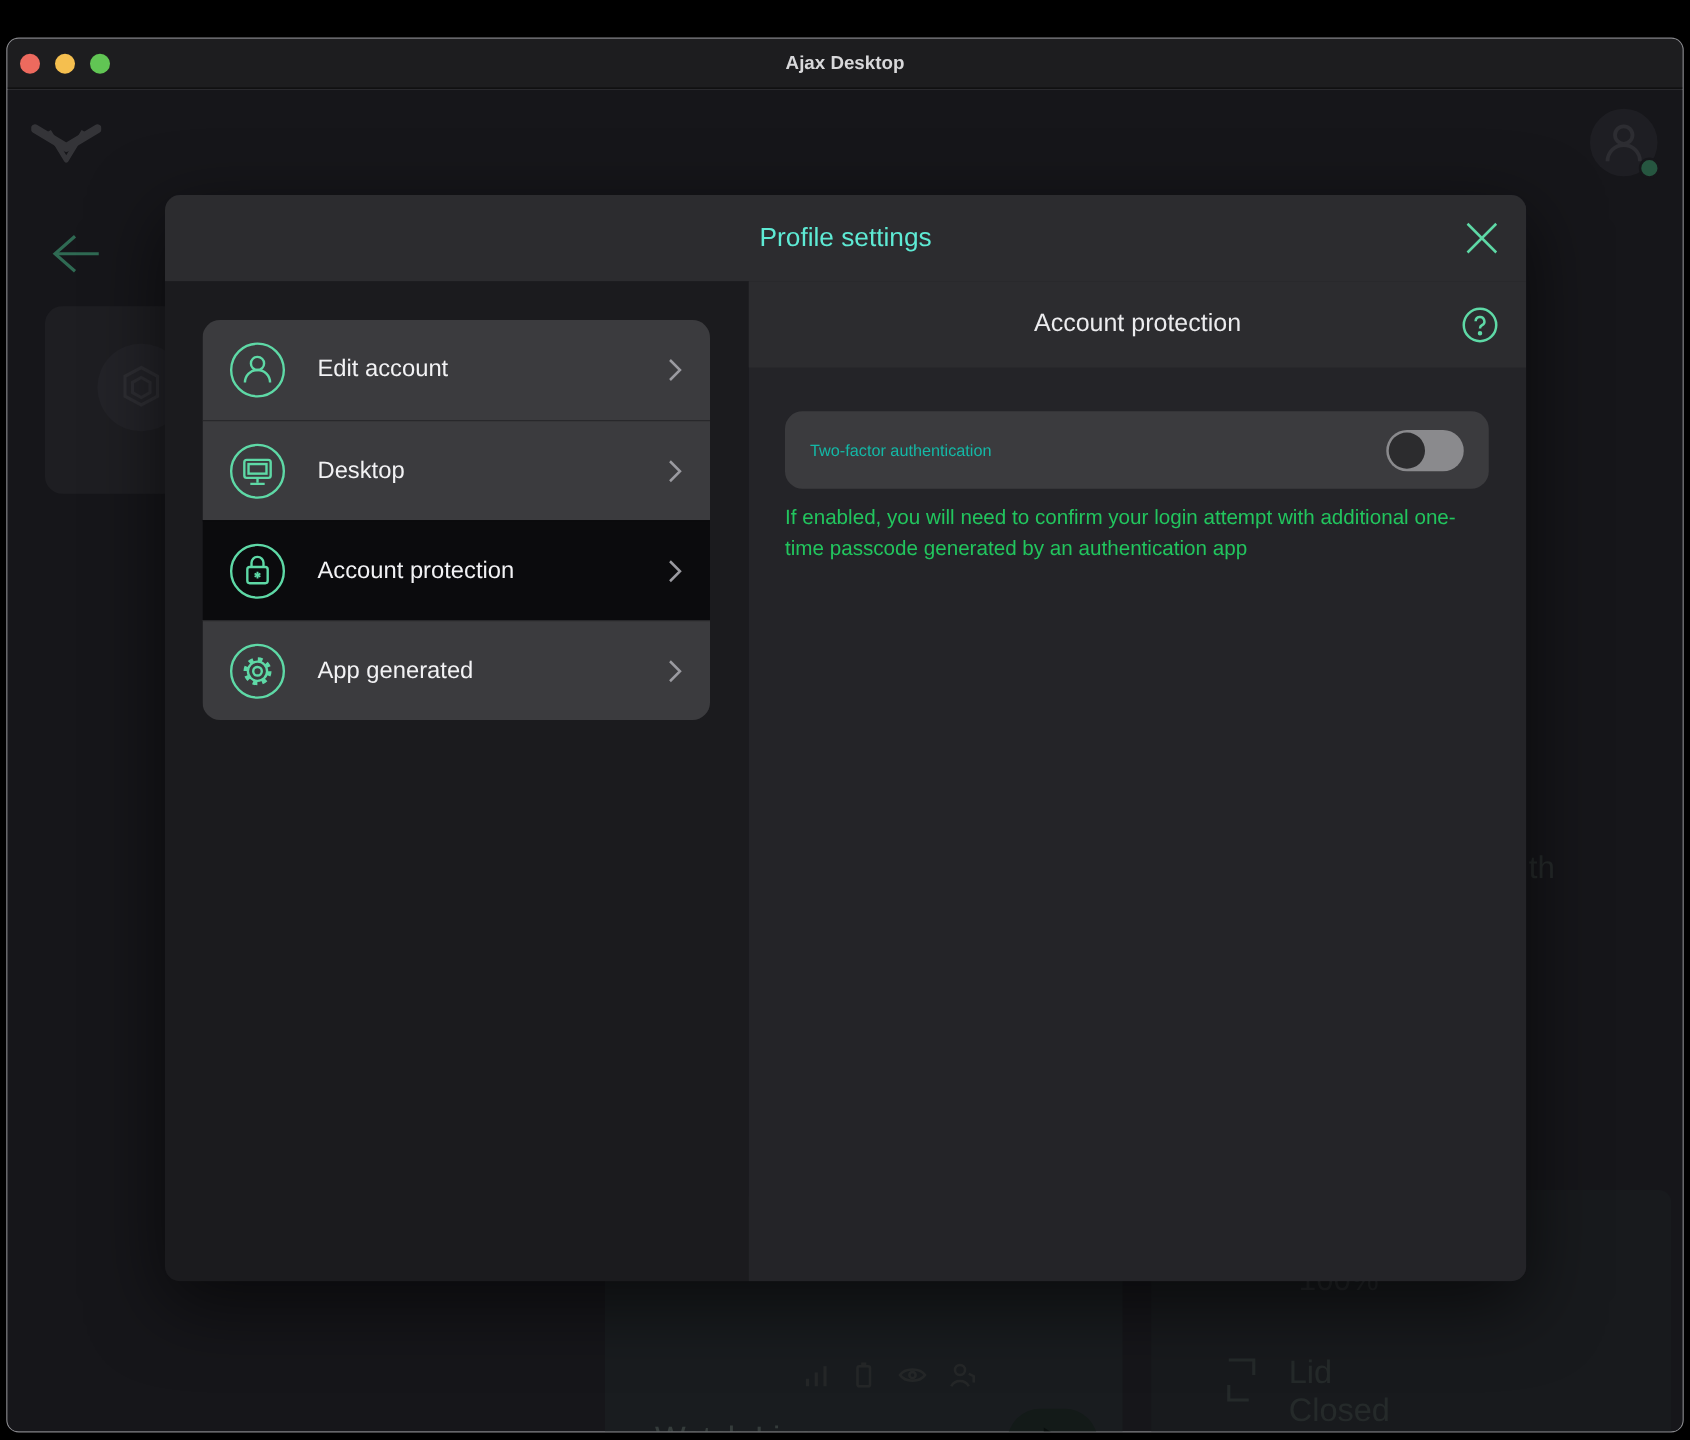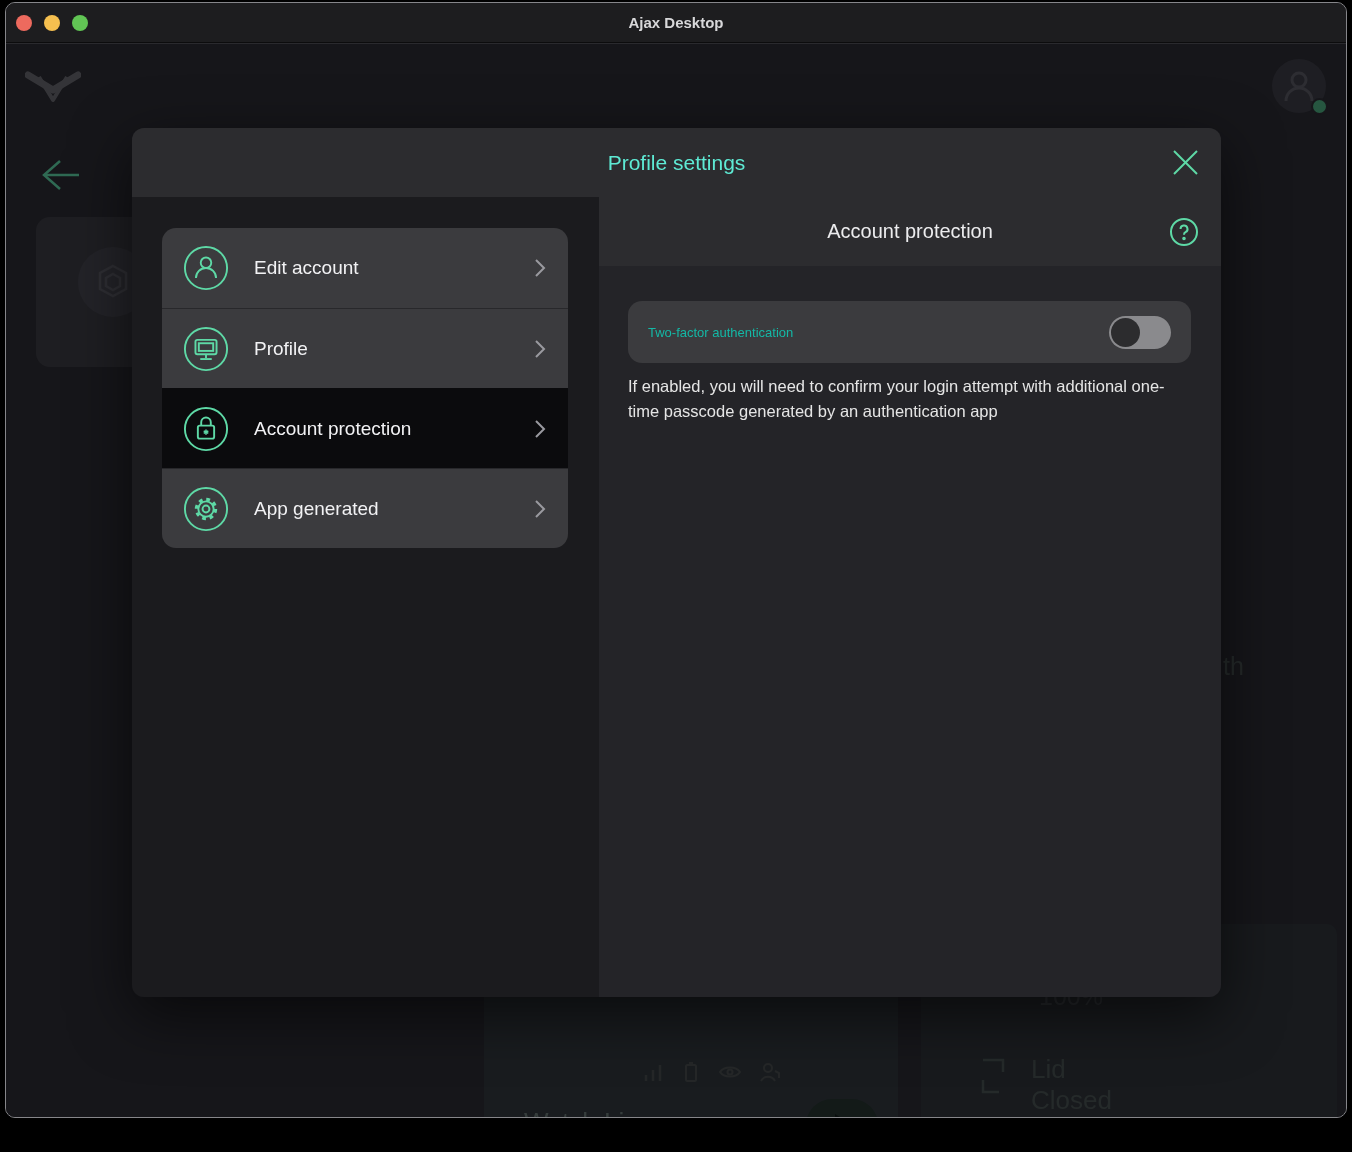--- a/index.html
+++ b/index.html
@@ -1,18 +1,18 @@
 <!DOCTYPE html>
 <html style="--accent: #5ed9a6;"><head>
 <meta charset="utf-8">
 <style>
   :root{ --accent:#5ed9a6; }
   *{margin:0;padding:0;box-sizing:border-box;}
   html,body{width:1352px;height:1152px;background:#000;font-family:"Liberation Sans",sans-serif;overflow:hidden;}
-  .window{position:absolute;left:5px;top:2px;width:1342px;height:1116px;background:#2a2a2e;
+  .window{position:absolute;left:5px;top:30px;width:1342px;height:1116px;background:#2a2a2e;
           border:1px solid #86868a;border-radius:10px;overflow:hidden;}
   
   .titlebar{position:relative;height:40px;background:#1d1d1f;border-bottom:1px solid #0c0c0d;z-index:30;}
   .lights{position:absolute;left:10px;top:12px;display:flex;gap:12px;}
   .light{width:16px;height:16px;border-radius:50%;}
   .light.red{background:#ed6a5e;} .light.yellow{background:#f5bf4f;} .light.green{background:#61c554;}
   .titlebar-title{position:absolute;left:0;right:0;top:0;height:40px;line-height:40px;text-align:center;
                   color:#d8d8da;font-size:15px;font-weight:700;}
   
   .app{position:absolute;left:0;top:41px;right:0;bottom:0;background:#2a2a2e;}
@@ -56,21 +56,21 @@
   .row-chevron{margin-right:22px;color:#9a9aa0;flex:none;}
   .panel{flex:1;background:#242428;display:flex;flex-direction:column;min-width:0;}
   .panel-header{position:relative;height:69px;background:#2c2c2f;flex:none;}
   .panel-title{height:69px;line-height:69px;text-align:center;color:#ececee;font-size:20px;}
   .help-btn{position:absolute;right:22px;top:20px;width:30px;height:30px;color:var(--accent);cursor:pointer;}
   .toggle-row{margin:35px 30px 0 29px;height:62px;background:#3b3b3e;border-radius:14px;
               display:flex;align-items:center;padding:0 20px;}
   .toggle-label{flex:1;color:#14b8a6;font-size:13px;}
   .switch{width:62px;height:33px;border-radius:17px;background:#8a8a8d;position:relative;cursor:pointer;flex:none;}
   .switch .knob{position:absolute;left:2px;top:2px;width:29px;height:29px;border-radius:50%;background:#2c2c2e;}
-  .toggle-desc{margin:11px 30px 0 29px;max-width:548px;color:#e5e5e5;font-size:16.5px;line-height:25px;}
+  .toggle-desc{margin:11px 30px 0 29px;max-width:548px;color:#22c55e;font-size:16.5px;line-height:25px;}
   svg{display:block;}
 </style>
 </head>
 <body>
 
 <div class="window">
 
   <div class="titlebar">
     <div class="lights">
       <div class="light red"></div>
@@ -187,21 +187,21 @@
             </div>
 
             <div class="menu-row">
               <svg class="row-icon" width="46" height="46" viewBox="0 0 48 48" fill="none" stroke="currentColor" stroke-width="2">
                 <circle cx="24" cy="24" r="22"></circle>
                 <rect x="13" y="14.5" width="22" height="15" rx="2"></rect>
                 <rect x="16.5" y="18" width="15" height="8"></rect>
                 <path d="M24 29.5 V33.5"></path>
                   <path d="M18 34.5 H30"></path>
               </svg>
-              <span class="row-label">Profile</span>
+              <span class="row-label">Desktop</span>
               <svg class="row-chevron" width="12" height="20" viewBox="0 0 12 20" stroke="currentColor" stroke-width="2" fill="none">
                   <path d="M2 2 L10 10 L2 18"></path>
                 </svg>
             </div>
 
             <div class="menu-row selected">
               <svg class="row-icon" width="46" height="46" viewBox="0 0 48 48" fill="none" stroke="currentColor" stroke-width="2">
                 <circle cx="24" cy="24" r="22"></circle>
                 <rect x="15.5" y="20.5" width="17" height="13.5" rx="2"></rect>
                 <path d="M19 20.5 V17 a5 5 0 0 1 10 0 V20.5"></path>

